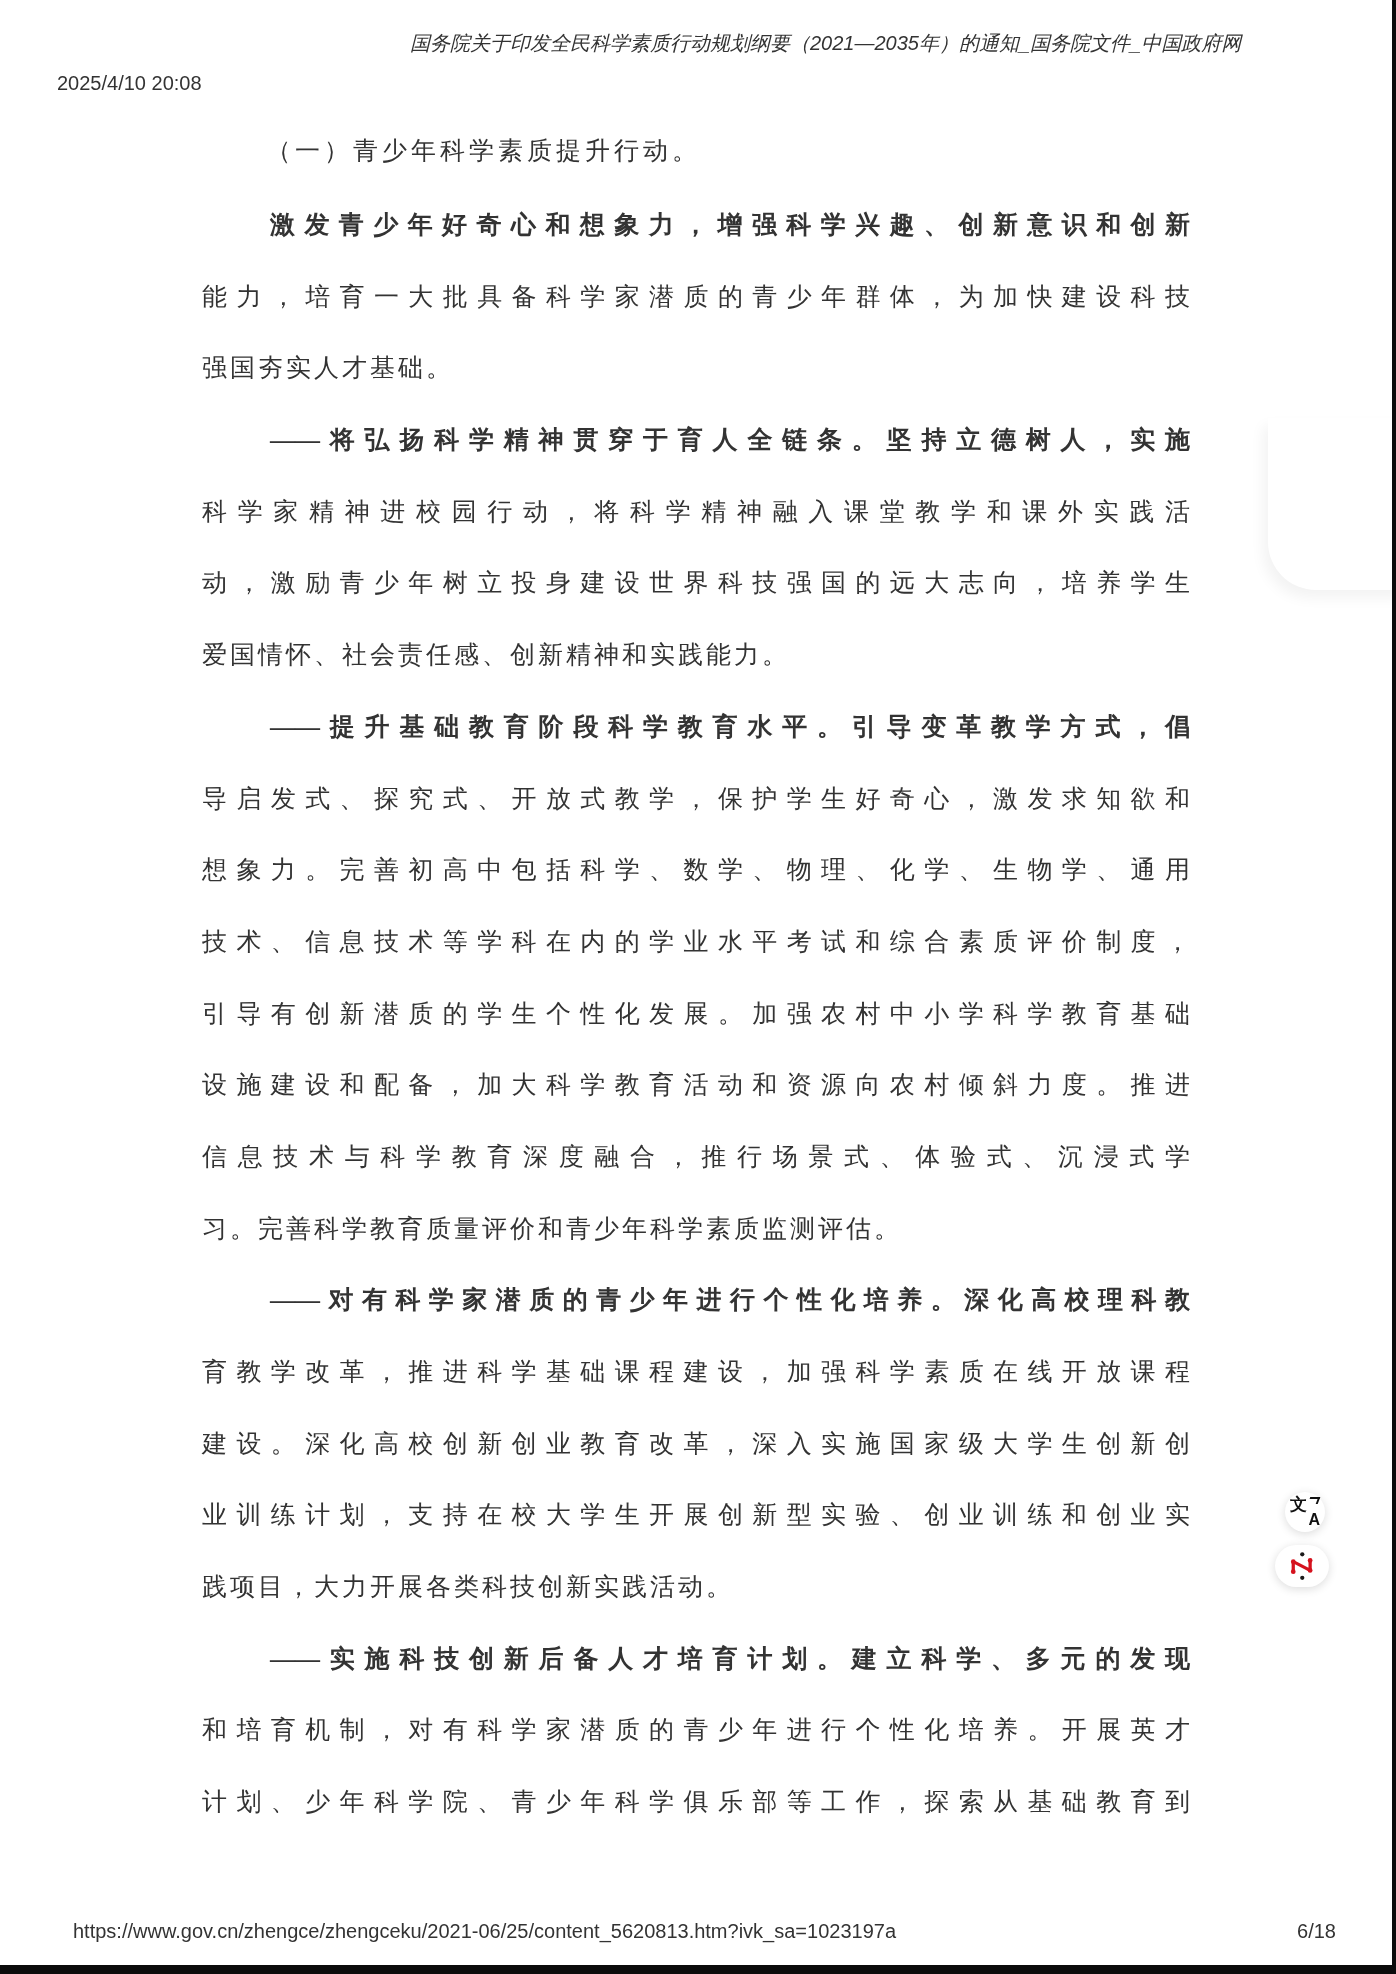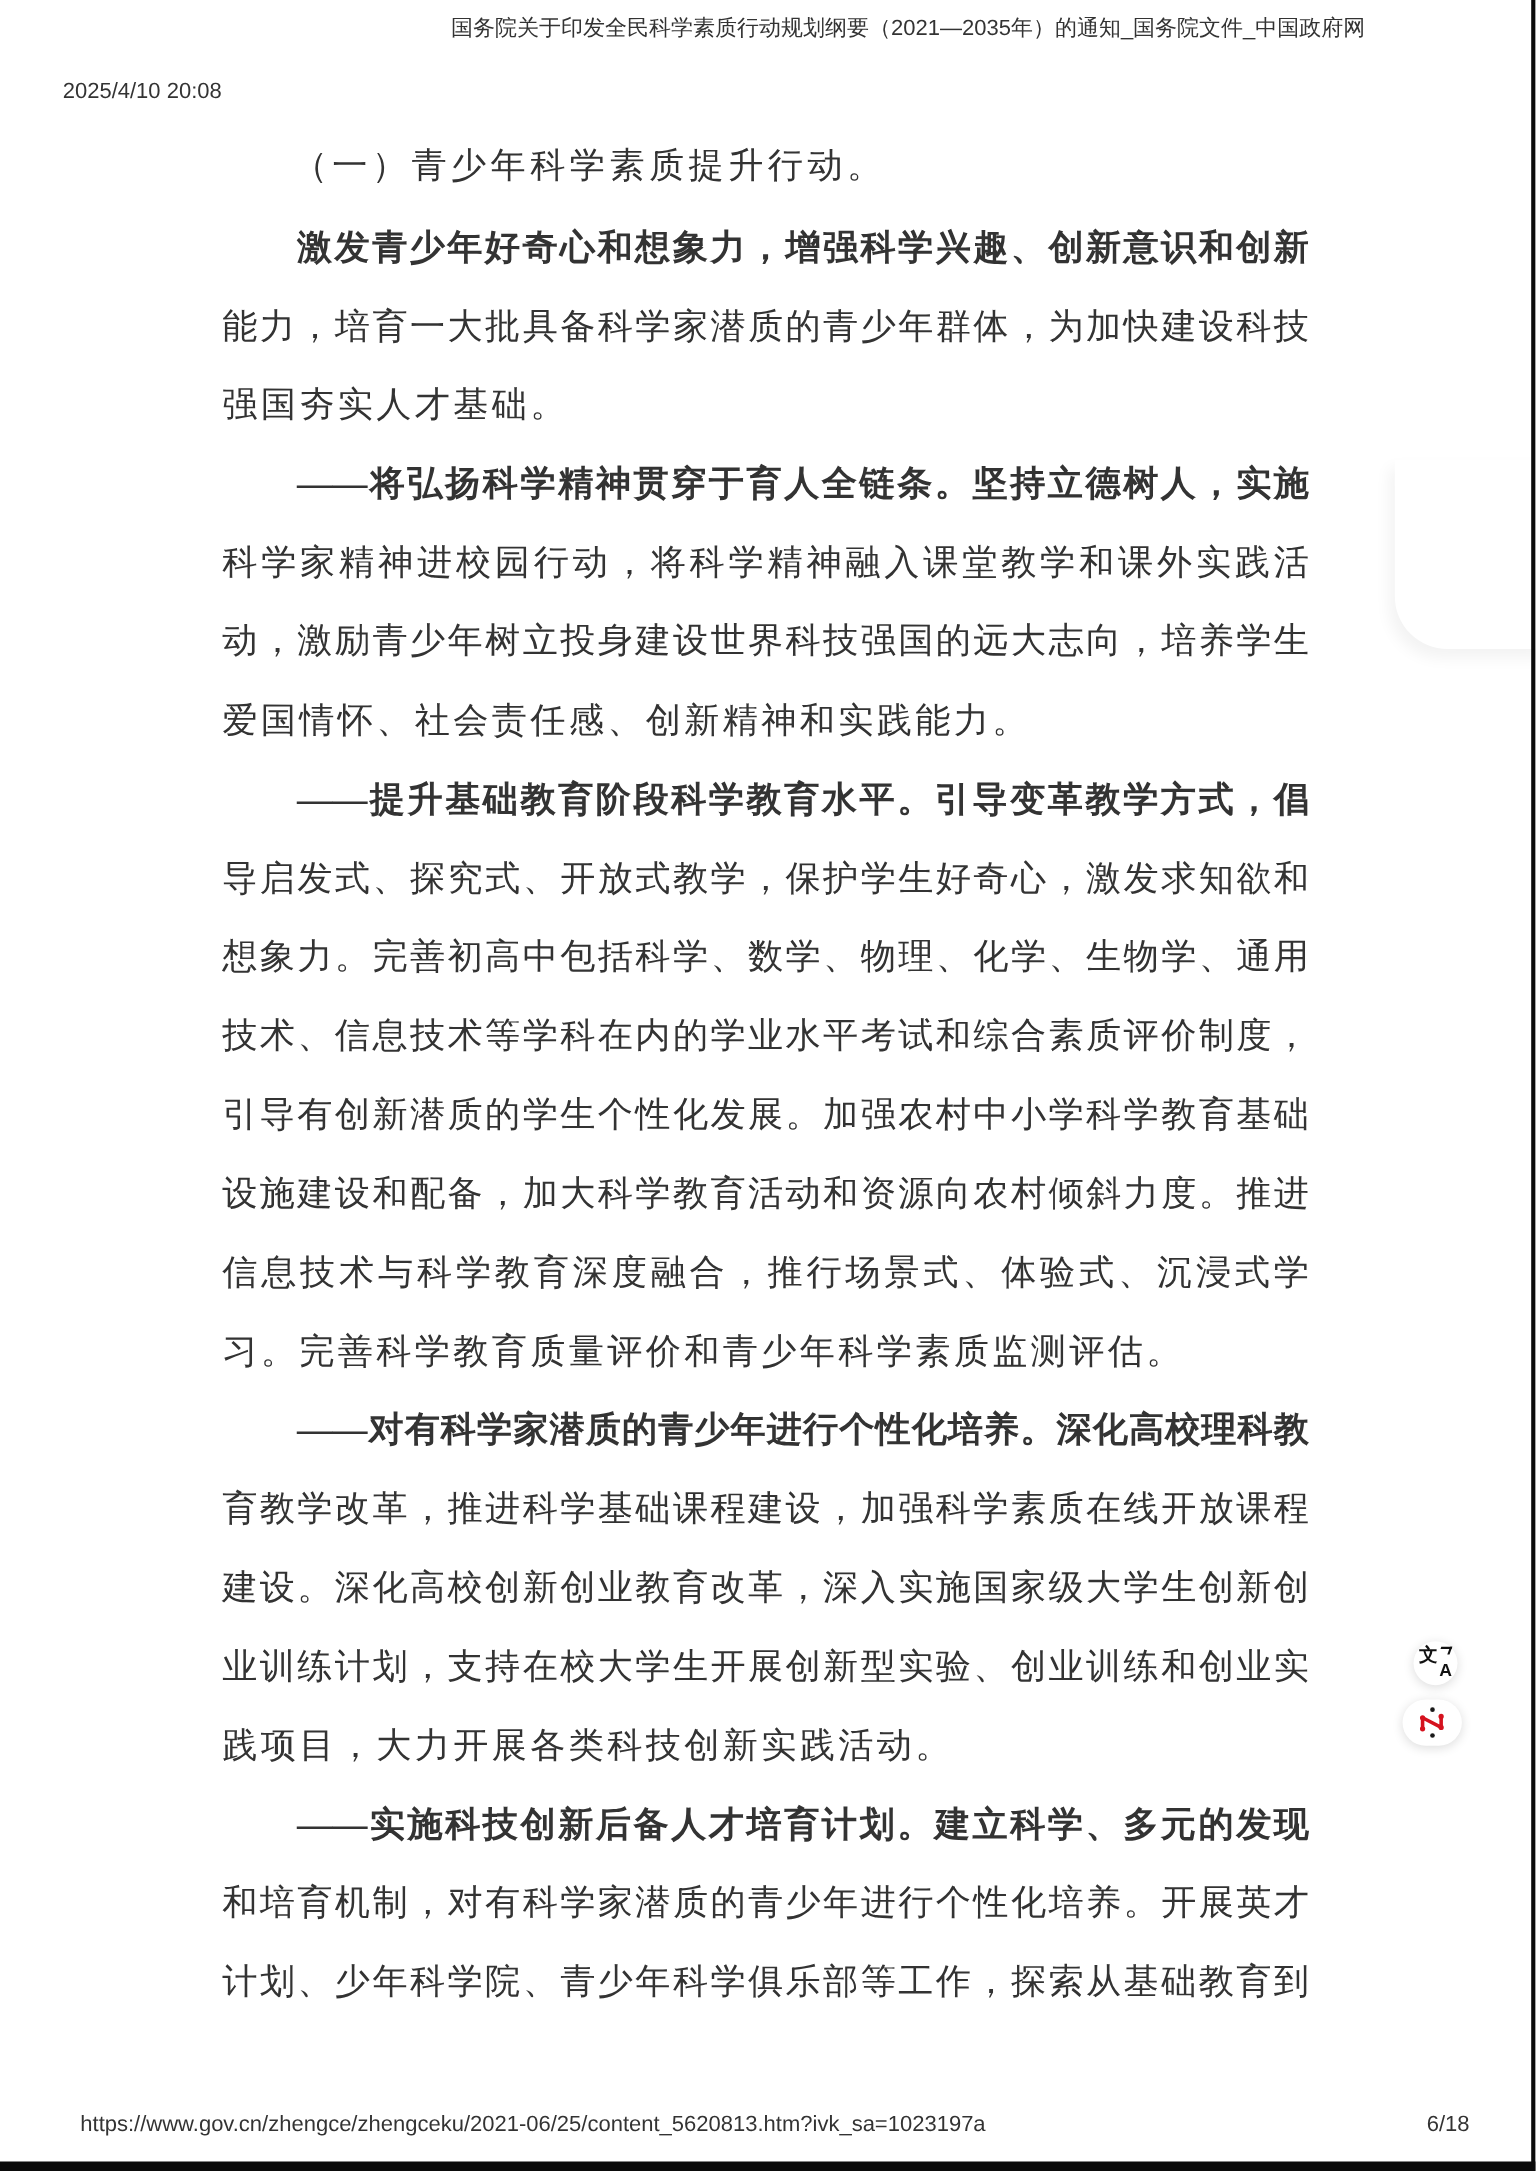--- a/index.html
+++ b/index.html
@@ -18,31 +18,31 @@
     font-family:"Liberation Sans","DejaVu Sans",sans-serif;
   }
   
   .meta{
     position:absolute;
     color:var(--meta);
     font-size:20px;
     white-space:nowrap;
   }
   #hdr-date{left:57px;top:30px;margin-top:42px;}
-  #hdr-title{left:410px;top:12px;font-size:20px;}
+  #hdr-title{left:410px;top:30px;font-size:20px;font-style:italic;}
   #ftr-url{left:73px;top:1920px;}
   #ftr-page{right:60px;top:1920px;}
   
   .doc{
     position:absolute;
     left:202px;top:112px;
     width:988px;
     color:var(--text);
     font-family:"Liberation Serif","DejaVu Serif",serif;
-    font-size:32px;
+    font-size:25px;
   }
   .doc-heading{
     height:77px;
     line-height:77px;
     padding-left:64px;
     letter-spacing:4px;
     white-space:nowrap;
   }
   .line{
     height:71.7px;

